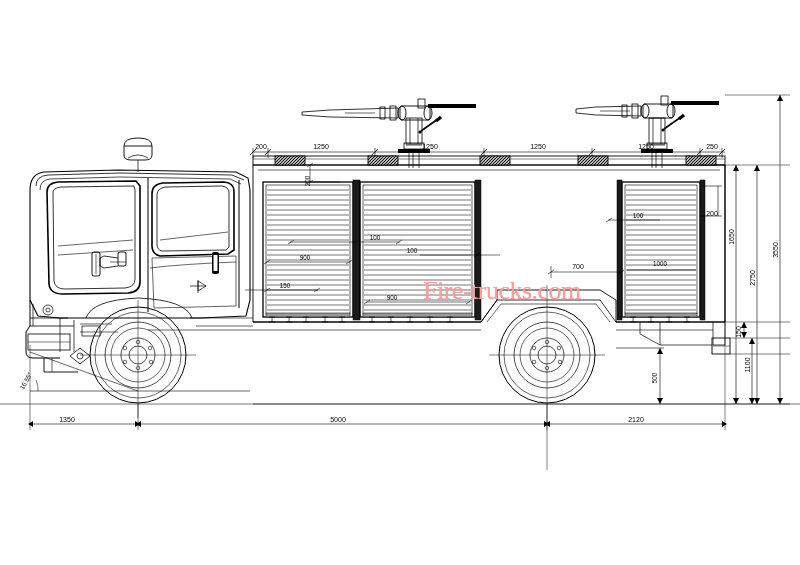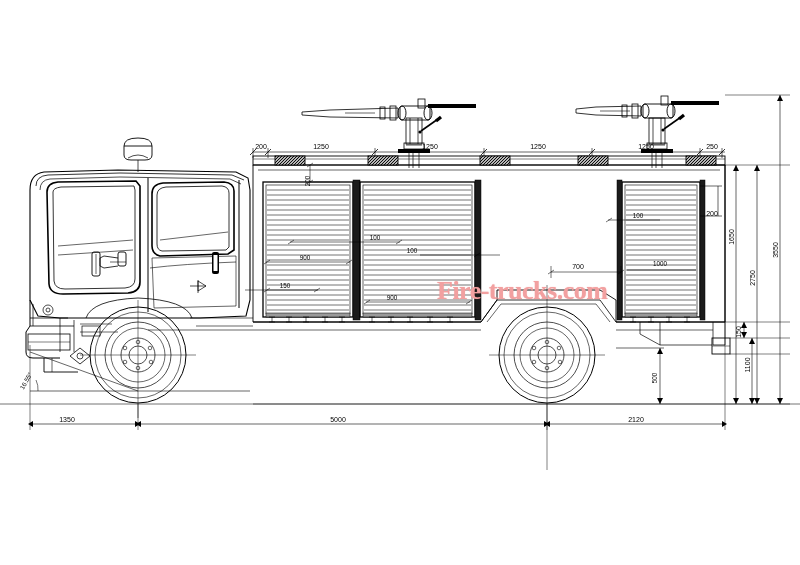--- a/index.html
+++ b/index.html
@@ -3,23 +3,23 @@
 <meta charset="utf-8">
 <style>
   html,body{margin:0;padding:0;background:#ffffff;}
   body{width:800px;height:565px;overflow:hidden;
        font-family:"Liberation Sans",sans-serif;}
   #stage{position:relative;width:800px;height:565px;background:#fff;}
   svg{display:block;}
   .dimtxt{font-family:"Liberation Sans",sans-serif;font-size:7px;fill:#000;}
   .dimtxt-s{font-family:"Liberation Sans",sans-serif;font-size:6.3px;fill:#000;}
   #watermark{
-    position:absolute;left:437px;top:276px;
+    position:absolute;left:423px;top:276px;
     font-family:"Liberation Serif",serif;
-    font-weight:bold;font-size:26px;
+    font-weight:normal;font-size:26px;
     color:#f2a0a0;
     letter-spacing:-0.5px;
     white-space:nowrap;
     pointer-events:none;
     text-shadow:0 0 1px rgba(235,120,120,.55);
   }
 </style>
 </head>
 <body>
 

